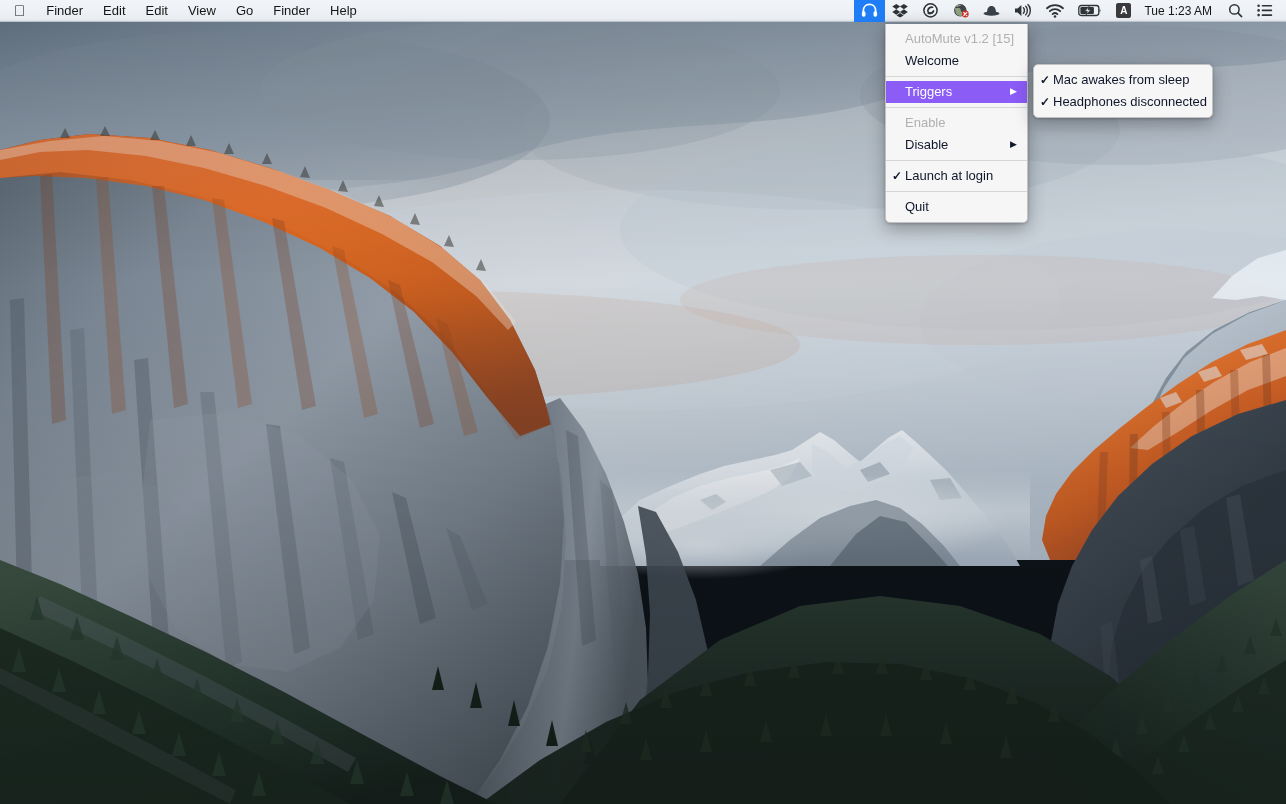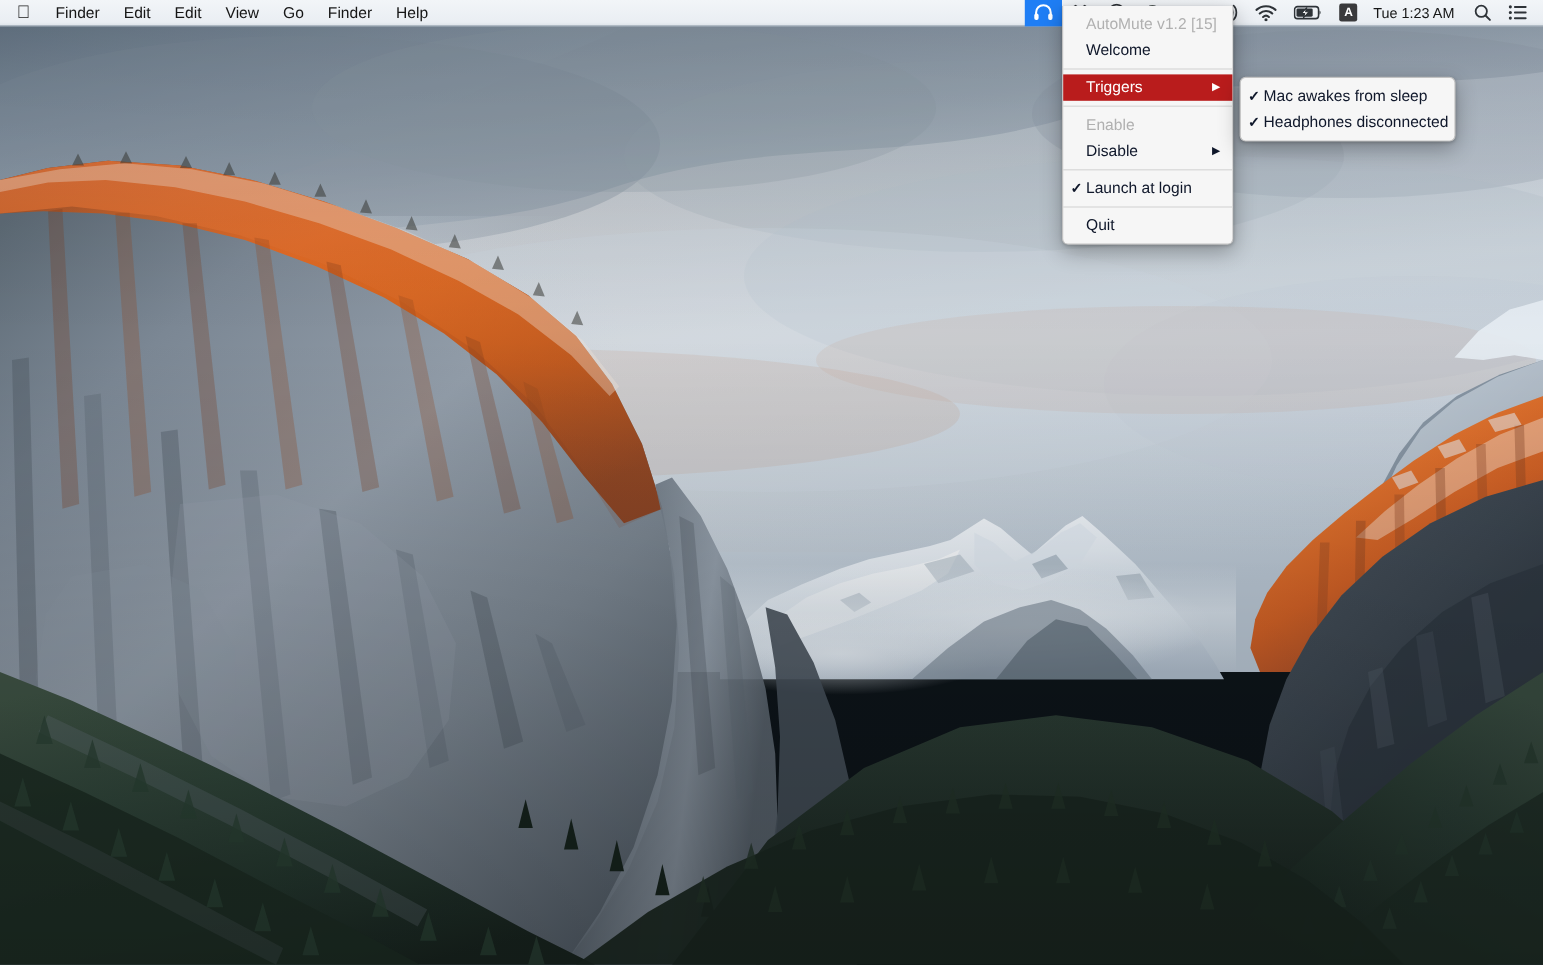--- a/index.html
+++ b/index.html
@@ -46,39 +46,39 @@
   .mb-status svg { display:block; }
   .mb-clock { padding:0 9px 0 6px; font-size:12px; color:#161616; white-space:nowrap; }
   .mb-input-src {
     font-size:10px; font-weight:bold; color:#ffffff;
     background:#3a3a3c; border-radius:2px;
     width:15px; height:15px; display:flex; align-items:center; justify-content:center;
   }
 
   
   #automute-menu {
-    position:absolute; left:885px; top:5px; width:143px;
+    position:absolute; left:885px; top:24px; width:143px;
     background:#f6f6f6;
     border:1px solid #c2c2c2;
     border-top:none;
     border-radius:0 0 5px 5px;
     box-shadow:0 6px 18px rgba(0,0,0,0.30), 0 1px 3px rgba(0,0,0,0.20);
     padding:4px 0 4px 0;
     z-index:60;
     font-size:13px;
     -webkit-font-smoothing:antialiased;
   }
   .menu-item {
     position:relative; height:22px; line-height:22px;
     padding:0 10px 0 19px;
     color:#0f172a; white-space:nowrap;
     display:flex; align-items:center;
   }
   .menu-item.disabled { color:#b0b0b0; }
-  .menu-item.selected { background:#b91c1c; color:#ffffff; }
+  .menu-item.selected { background:#8b5cf6; color:#ffffff; }
   .menu-item .check {
     position:absolute; left:6px; top:0; height:22px;
     line-height:22px; font-size:12px; font-weight:bold;
   }
   .menu-item .arrow {
     margin-left:auto; font-size:9px; line-height:22px;
     transform:translateY(-1px);
   }
   .menu-sep {
     height:1px; margin:4px 0 4px 0;

